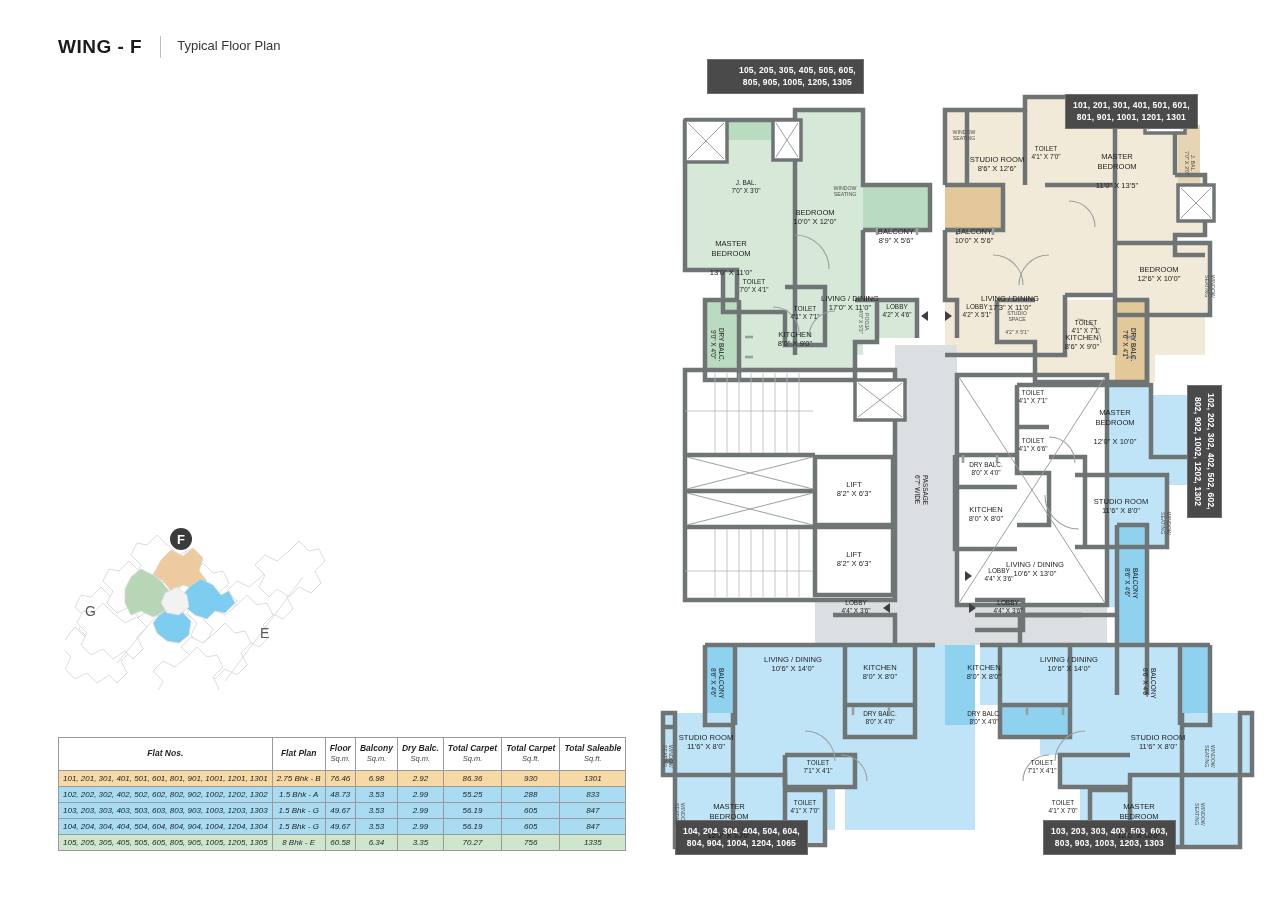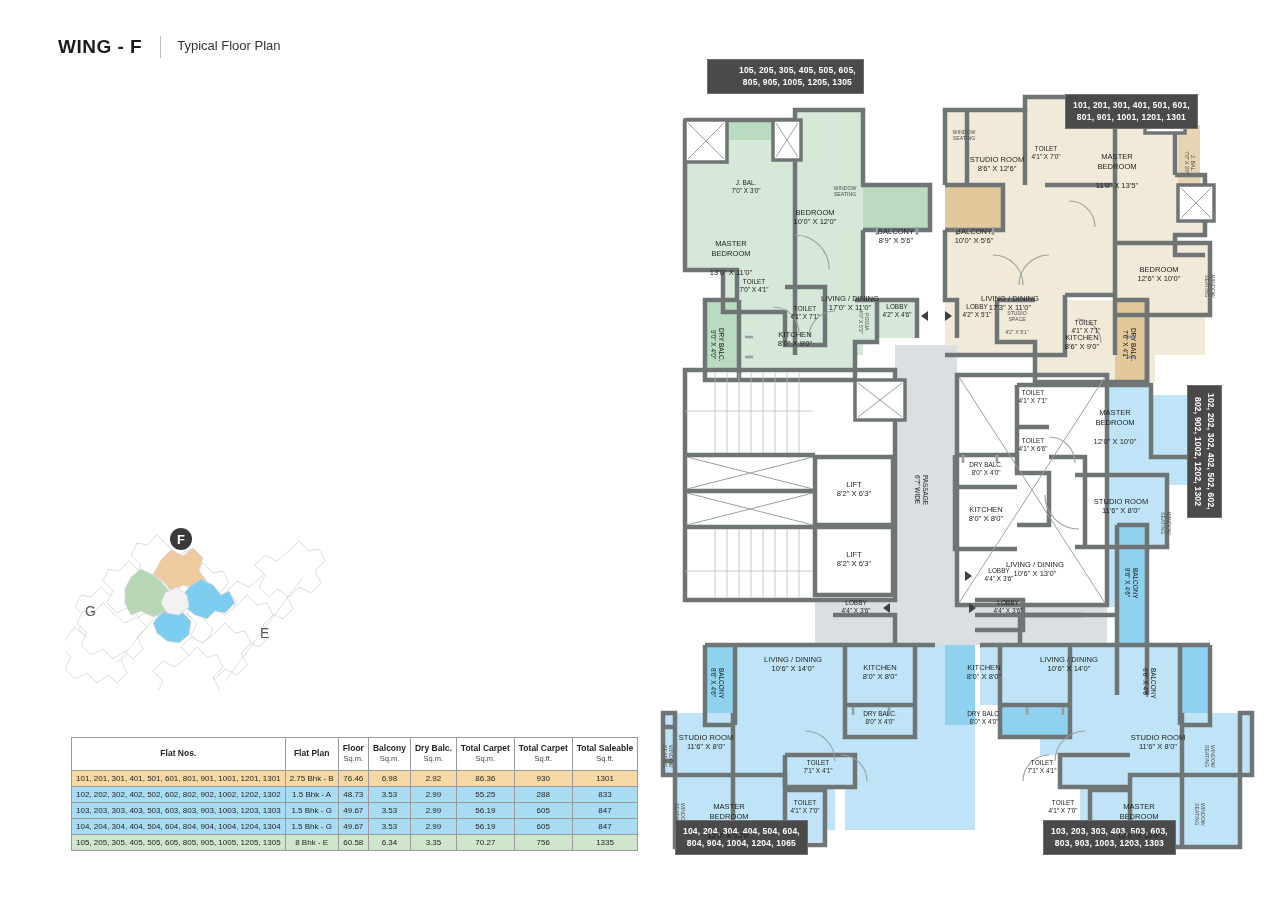--- a/index.html
+++ b/index.html
@@ -23,22 +23,22 @@
   #plan-floors { font-size:13px; color:#333; line-height:1.5; }
 
   
   #keyplan { position:absolute; left:65px; top:515px; width:330px; height:175px; }
   .kp-marker { position:absolute; width:22px; height:22px; border-radius:50%;
     background:#3a3a3a; color:#fff; font-size:13px; font-weight:bold;
     display:flex; align-items:center; justify-content:center; }
   .kp-letter { position:absolute; font-size:14px; color:#585858; }
 
   
-  #flat-table { position:absolute; left:71px; top:737px; border-collapse:collapse;
-                font-size:8px; width:532px; }
+  #flat-table { position:absolute; left:58px; top:737px; border-collapse:collapse;
+                font-size:8px; width:532px;font-style:italic; }
   #flat-table th, #flat-table td {
     border:1px solid #9a9a9a; padding:3px 4px; text-align:center;
     font-weight:normal; color:#1f1f1f; white-space:nowrap;
   }
   #flat-table thead th { background:#ffffff; font-weight:bold; font-size:8.5px; line-height:1.35; padding:5px 4px; }
   #flat-table thead th .unit { display:block; font-weight:normal; font-size:7.5px; color:#444; }
   #flat-table td.flats { text-align:center; font-size:8px; }
   tr.row-b  td { background:#f6d9a4; }
   tr.row-a  td, tr.row-g td { background:#a9dcf2; }
   tr.row-e  td { background:#cfe6cc; }

